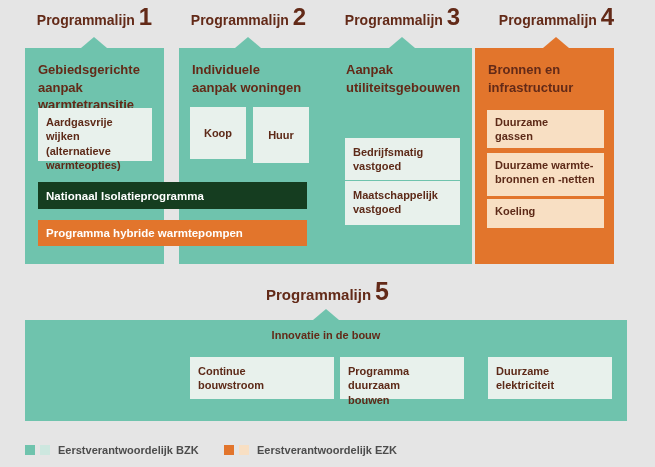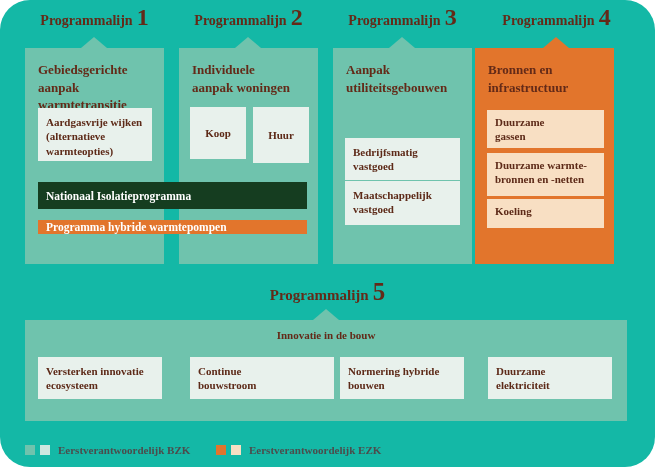--- a/index.html
+++ b/index.html
@@ -1,18 +1,18 @@
 <!DOCTYPE html>
 <html><head>
 <meta charset="utf-8">
 <style>
   html,body{margin:0;padding:0;background:#ffffff;}
   .canvas{
-    position:relative;width:655px;height:467px;background:#14b8a6;
-    font-family:Liberation Serif, serif;overflow:hidden;border-radius:30px;
+    position:relative;width:655px;height:467px;background:#e5e5e5;
+    font-family:Liberation Sans, sans-serif;overflow:hidden;
   }
   
   .pl-header{
     position:absolute;top:5px;width:139px;text-align:center;
     color:#632a18;font-weight:bold;font-size:14px;white-space:nowrap;
   }
   .pl-header .num{font-size:24px;margin-left:4px;line-height:1;}
   .pl-header-5{position:absolute;top:279px;left:0;width:655px;text-align:center;
     color:#632a18;font-weight:bold;font-size:15px;}
   .pl-header-5 .num{font-size:25px;margin-left:4px;line-height:1;}
@@ -39,21 +39,21 @@
   }
   .sub.center{display:flex;align-items:center;justify-content:center;padding:0;}
   .sub.peach{background:#f8dfc3;padding-top:5px;}
   
   .bar{
     position:absolute;left:38px;width:269px;z-index:5;
     display:flex;align-items:center;box-sizing:border-box;padding-left:8px;
     color:#ffffff;font-weight:bold;font-size:11.5px;white-space:nowrap;
   }
   .bar.green{top:182px;height:27px;background:#153d20;padding-left:8px;}
-  .bar.orange{top:220px;height:14px;background:#e2752c;}
+  .bar.orange{top:220px;height:26px;background:#e2752c;}
   
   .box5{position:absolute;left:25px;top:320px;width:602px;height:101px;background:#6fc3ad;}
   .box5-subtitle{
     position:absolute;top:9px;left:0;width:100%;text-align:center;
     color:#632a18;font-weight:bold;font-size:11px;
   }
   
   .legend-item{position:absolute;top:444px;height:12px;display:flex;align-items:center;
     color:#4c4c4c;font-weight:bold;font-size:11px;}
   .swatch{width:10px;height:10px;display:inline-block;margin-right:5px;}
@@ -75,21 +75,21 @@
   <div class="tri orange" style="left:543px;top:37px;"></div>
 
   <div class="col-box" style="left:25px;">
     <div class="col-subtitle">Gebiedsgerichte
 aanpak warmtetransitie</div>
     <div class="sub" style="left:13px;top:60px;width:114px;height:53px;">Aardgasvrije wijken
 (alternatieve
 warmteopties)</div>
   </div>
 
-  <div class="col-box" style="left:179px;">
+  <div class="col-box" style="left:179px;padding-left:28px;">
     <div class="col-subtitle">Individuele
 aanpak woningen</div>
     <div class="sub center" style="left:11px;top:59px;width:56px;height:52px;">Koop</div>
     <div class="sub center" style="left:74px;top:59px;width:56px;height:56px;">Huur</div>
   </div>
 
   <div class="col-box" style="left:333px;">
     <div class="col-subtitle">Aanpak
 utiliteitsgebouwen</div>
     <div class="sub" style="left:12px;top:59px;width:115px;height:42px;margin-top:31px;">Bedrijfsmatig
@@ -109,34 +109,32 @@
   </div>
 
   <div class="bar green">Nationaal Isolatieprogramma</div>
   <div class="bar orange">Programma hybride warmtepompen</div>
 
   <div class="pl-header-5"><span>Programmalijn</span><span class="num">5</span></div>
   <div class="tri" style="left:313px;top:309px;"></div>
 
   <div class="box5">
     <div class="box5-subtitle">Innovatie in de bouw</div>
-    <div class="sub" style="left:13px;top:37px;width:124px;height:42px;">Versterken innovatie
-ecosysteem</div>
     <div class="sub" style="left:165px;top:37px;width:144px;height:42px;">Continue
 bouwstroom</div>
-    <div class="sub" style="left:315px;top:37px;width:124px;height:42px;">Normering hybride
+    <div class="sub" style="left:315px;top:37px;width:124px;height:42px;">Programma duurzaam
 bouwen</div>
     <div class="sub" style="left:463px;top:37px;width:124px;height:42px;">Duurzame
 elektriciteit</div>
   </div>
 
   <div class="legend-item" style="left:25px;">
     <span class="swatch" style="background:#6fc3ad;"></span>
     <span class="swatch" style="background:#cde7df;"></span>
     <span class="legend-label">Eerstverantwoordelijk BZK</span>
   </div>
-  <div class="legend-item" style="left:200px;padding-left:16px;">
+  <div class="legend-item" style="left:208px;padding-left:16px;">
     <span class="swatch" style="background:#e2752c;"></span>
     <span class="swatch" style="background:#f8dfc3;"></span>
     <span class="legend-label">Eerstverantwoordelijk EZK</span>
   </div>
 
 </div>
 
 </body></html>

